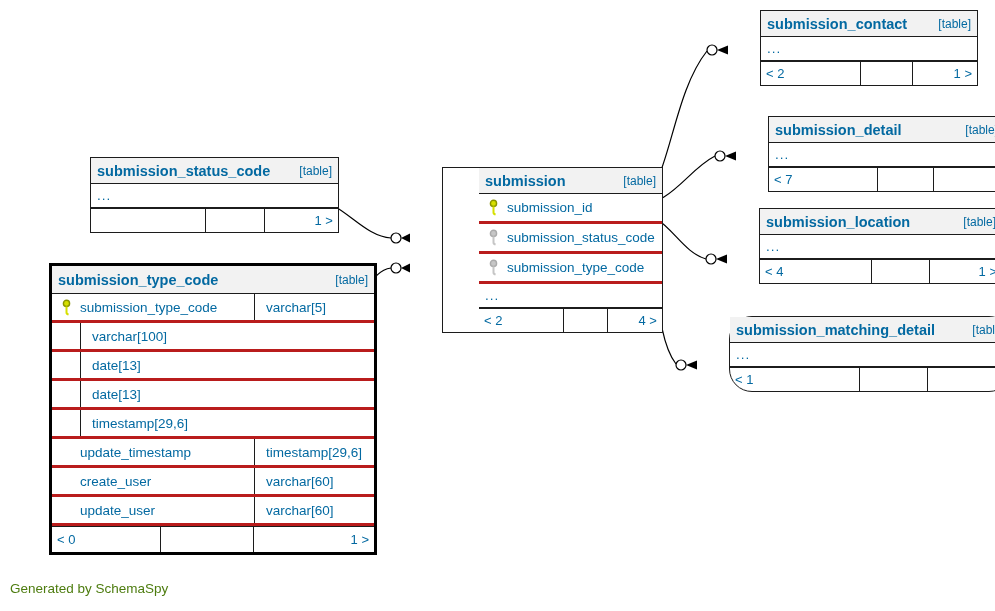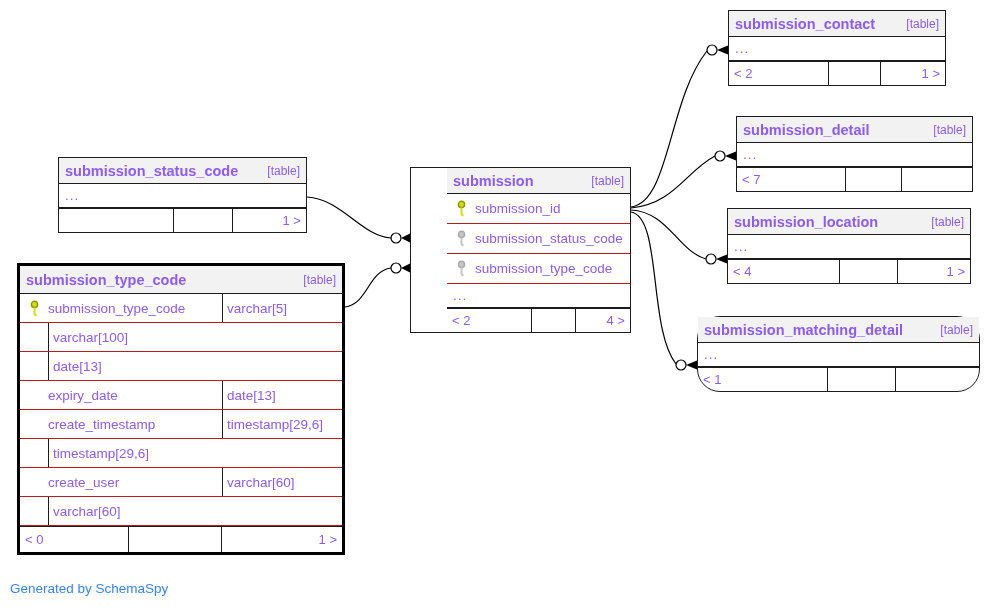--- a/index.html
+++ b/index.html
@@ -1,50 +1,50 @@
 <!DOCTYPE html>
 <html><head>
 <meta charset="utf-8">
 <style>
   * { margin:0; padding:0; box-sizing:border-box; }
   html,body { background:#ffffff; }
   body { font-family:"Liberation Sans", sans-serif; }
   #canvas { position:relative; width:995px; height:611px; background:#fff; overflow:hidden; }
   #edges { position:absolute; left:0; top:0; width:995px; height:611px; }
 
-  .etable { position:absolute; background:#fff; border:1.5px solid #1c1c1c; font-size:13.5px; color:#8b5cf6; }
+  .etable { position:absolute; background:#fff; border:1.5px solid #1c1c1c; font-size:13.5px; color:#0369a1;margin-left:32px; }
   .etable.focus { border:3px solid #000; }
 
   .thead { display:flex; justify-content:space-between; align-items:center;
            background:#f2f2f2; border-bottom:1.5px solid #1c1c1c; padding:0 6px; height:26px; }
   .focus .thead { height:28px; }
   .tname { font-weight:bold; font-size:14.5px; }
   .tbadge { font-size:12px; margin-left:10px; }
 
-  .trow { display:flex; align-items:center; height:30px; border-bottom:1px solid #b91c1c; }
+  .trow { display:flex; align-items:center; height:30px; border-bottom:3px solid #b91c1c; }
   .trow:last-of-type { border-bottom:none; }
   .focus .trow { height:29px; }
   .keycell { width:28px; display:flex; justify-content:center; align-items:center; flex:0 0 28px; }
   .colname { flex:1 1 auto; white-space:nowrap; overflow:hidden; }
   .coltype { flex:0 0 120px; border-left:1px solid #1c1c1c; align-self:stretch;
-             display:flex; align-items:center; padding-left:4px; white-space:nowrap; }
+             display:flex; align-items:center; padding-left:11px; white-space:nowrap; }
   .morerow { height:24px; display:flex; align-items:center; padding-left:6px; border-bottom:1px solid #1c1c1c; letter-spacing:1px; }
 
   .tfoot { display:flex; border-top:0.5px solid #1c1c1c; height:24px; font-size:13px; }
   .fc { display:flex; align-items:center; padding:0 5px; }
   .fc.mid, .fc.right { border-left:1px solid #1c1c1c; }
   .fc.right { justify-content:flex-end; }
   
   .tfoot .fc:nth-child(1){ width:46%; } .tfoot .fc:nth-child(2){ width:24%; } .tfoot .fc:nth-child(3){ width:30%; }
   
   .focus .tfoot { height:26px; }
   .focus .tfoot .fc:nth-child(1){ width:33.5%; } .focus .tfoot .fc:nth-child(2){ width:29%; } .focus .tfoot .fc:nth-child(3){ width:37.5%; }
 
   .keyicon { display:block; }
-  .note { position:absolute; left:10px; top:581px; font-size:13.5px; color:#3b82f6; }
+  .note { position:absolute; left:10px; top:581px; font-size:13.5px; color:#4d7c0f; }
 </style>
 </head>
 <body>
 
 <div id="canvas">
 
   <svg id="edges" viewBox="0 0 995 611">
     <g fill="none" stroke="#000" stroke-width="1.2">
       <path d="M307,197 C342,199 361,236 391,238"></path>
       <path d="M345,307 C368,304 368,271 391,268"></path>
@@ -102,39 +102,39 @@
     <div class="trow">
       <span class="keycell"></span>
       <span class="coltype">varchar[100]</span>
     </div>
     <div class="trow">
       <span class="keycell"></span>
       <span class="coltype">date[13]</span>
     </div>
     <div class="trow">
       <span class="keycell"></span>
-      <span class="colname">expiry_date</span>
       <span class="coltype">date[13]</span>
     </div>
     <div class="trow">
       <span class="keycell"></span>
-      <span class="colname">create_timestamp</span>
       <span class="coltype">timestamp[29,6]</span>
     </div>
     <div class="trow">
       <span class="keycell"></span>
+      <span class="colname">update_timestamp</span>
       <span class="coltype">timestamp[29,6]</span>
     </div>
     <div class="trow">
       <span class="keycell"></span>
       <span class="colname">create_user</span>
       <span class="coltype">varchar[60]</span>
     </div>
     <div class="trow">
       <span class="keycell"></span>
+      <span class="colname">update_user</span>
       <span class="coltype">varchar[60]</span>
     </div>
     <div class="tfoot">
       <span class="fc">&lt; 0</span>
       <span class="fc mid"></span>
       <span class="fc right">1 &gt;</span>
     </div>
   </div>
 
   <div class="etable" style="left:410px; top:167px; width:221px;padding-left:36px;">

